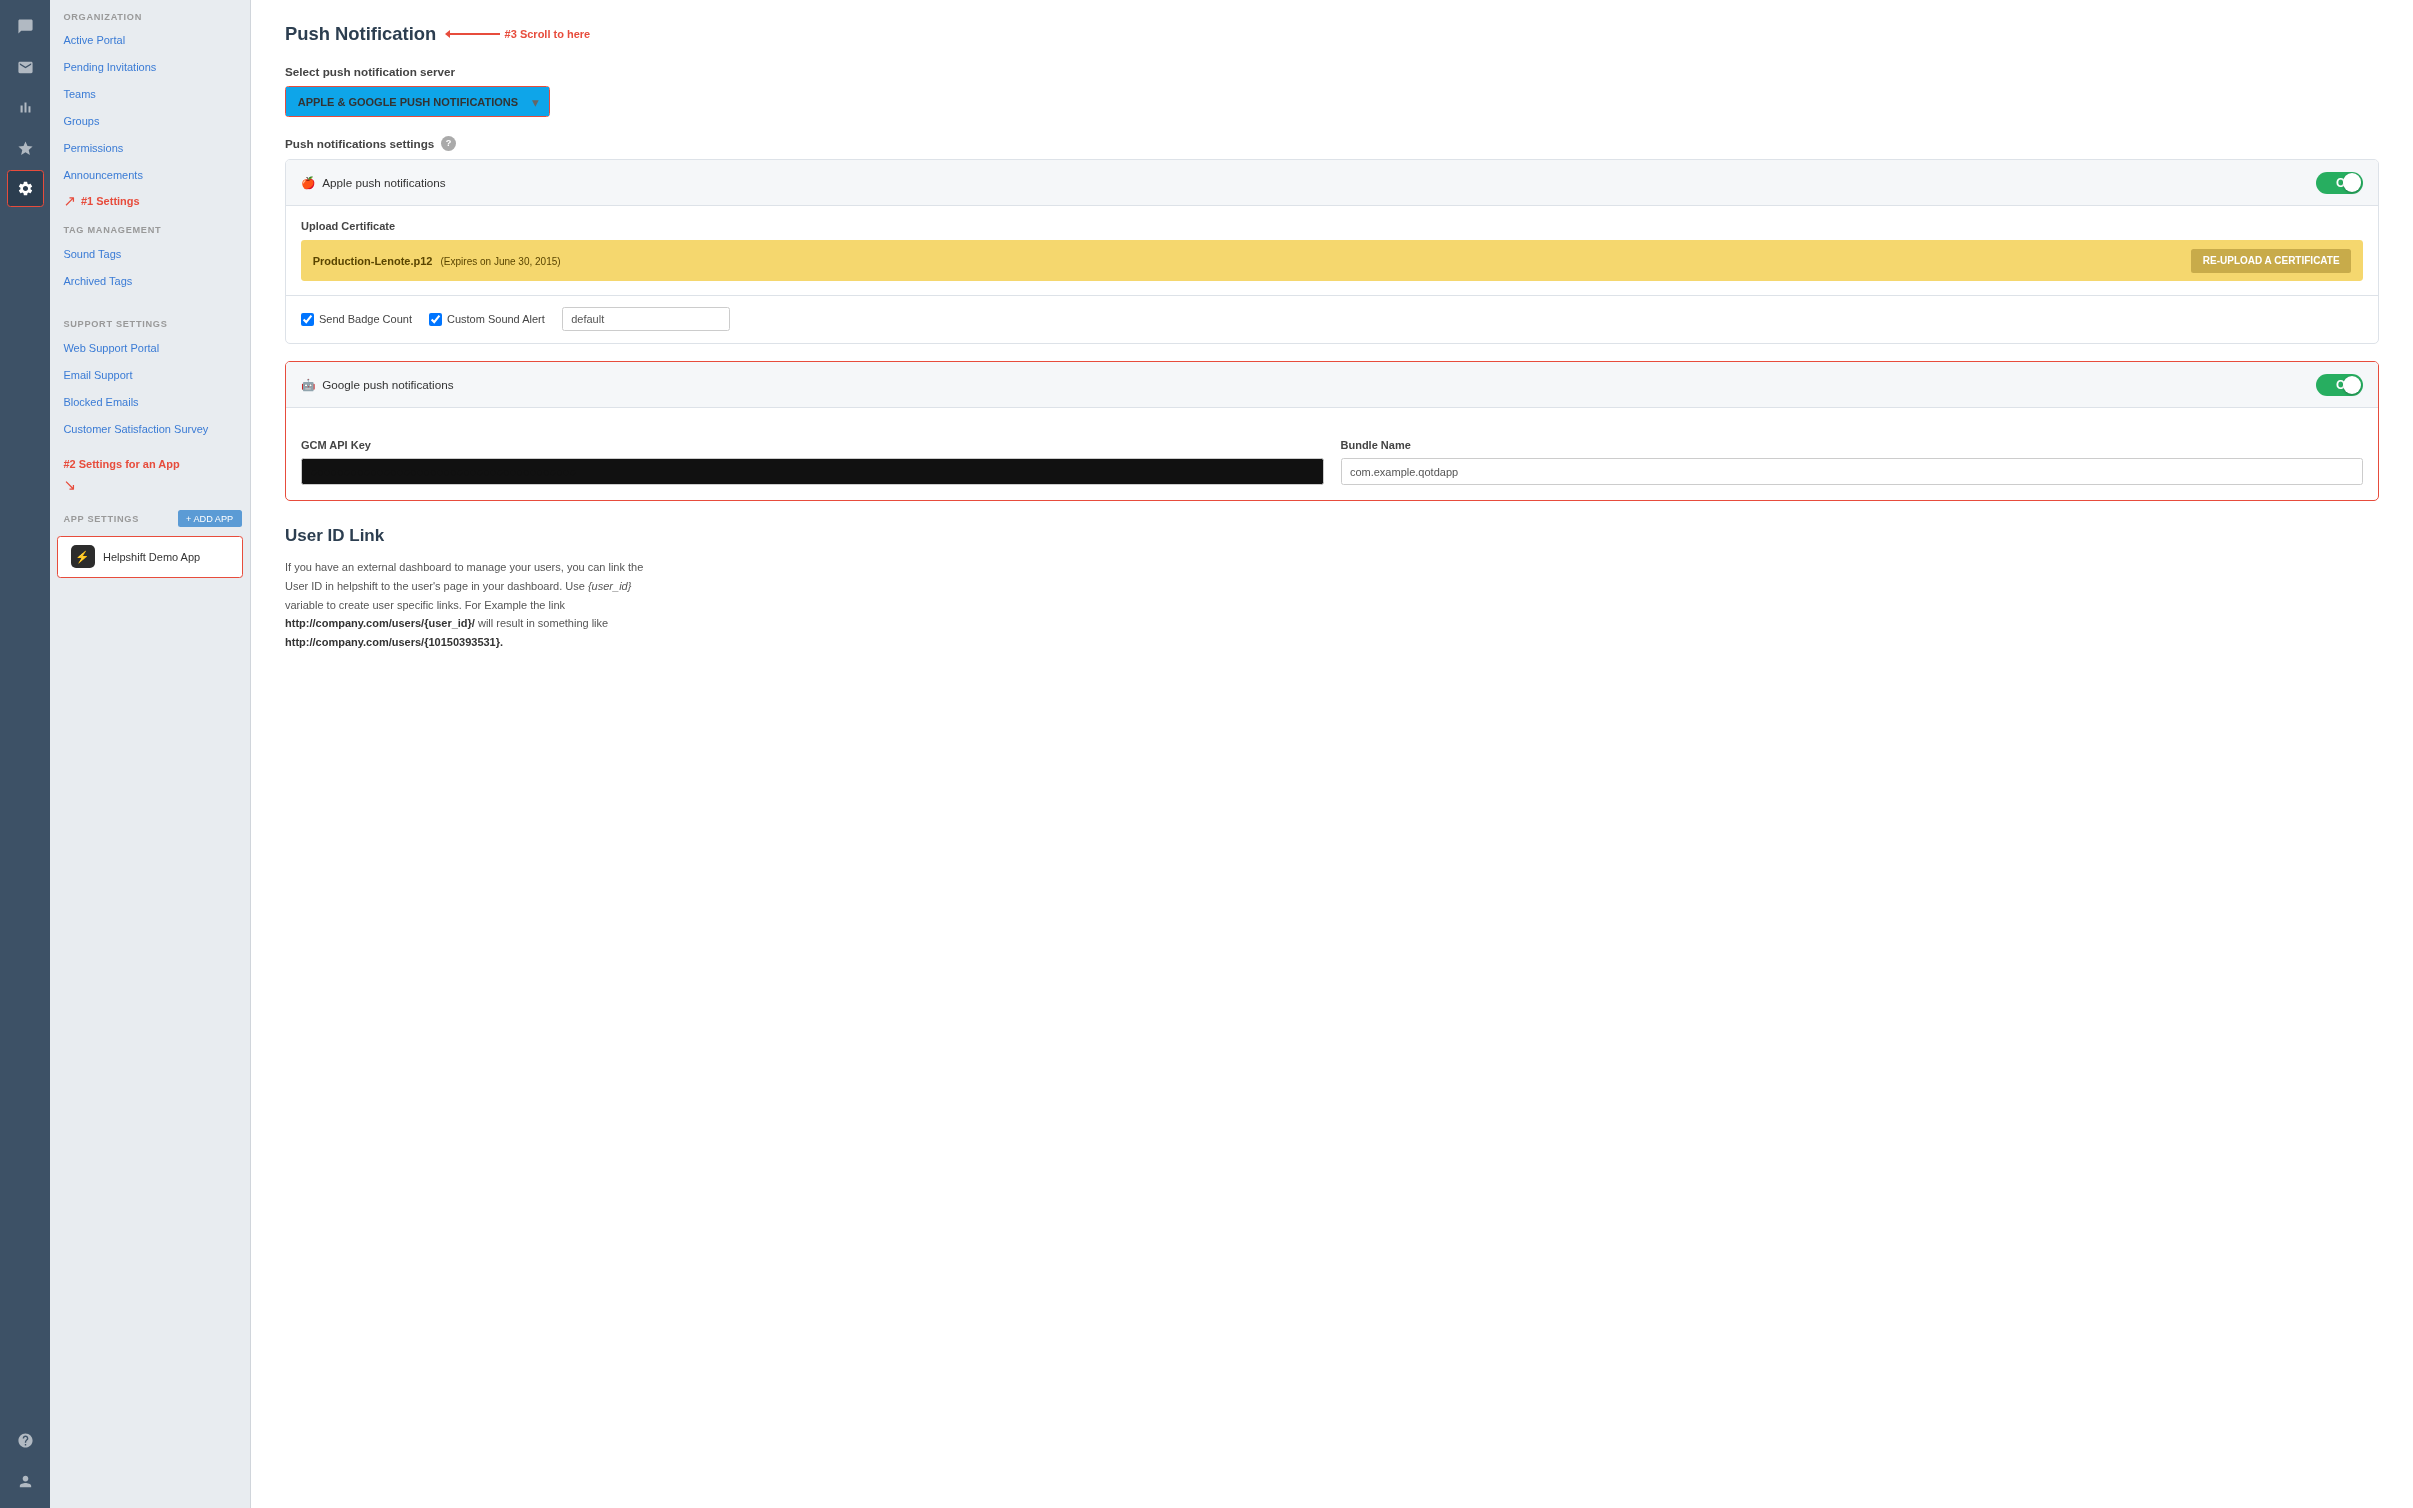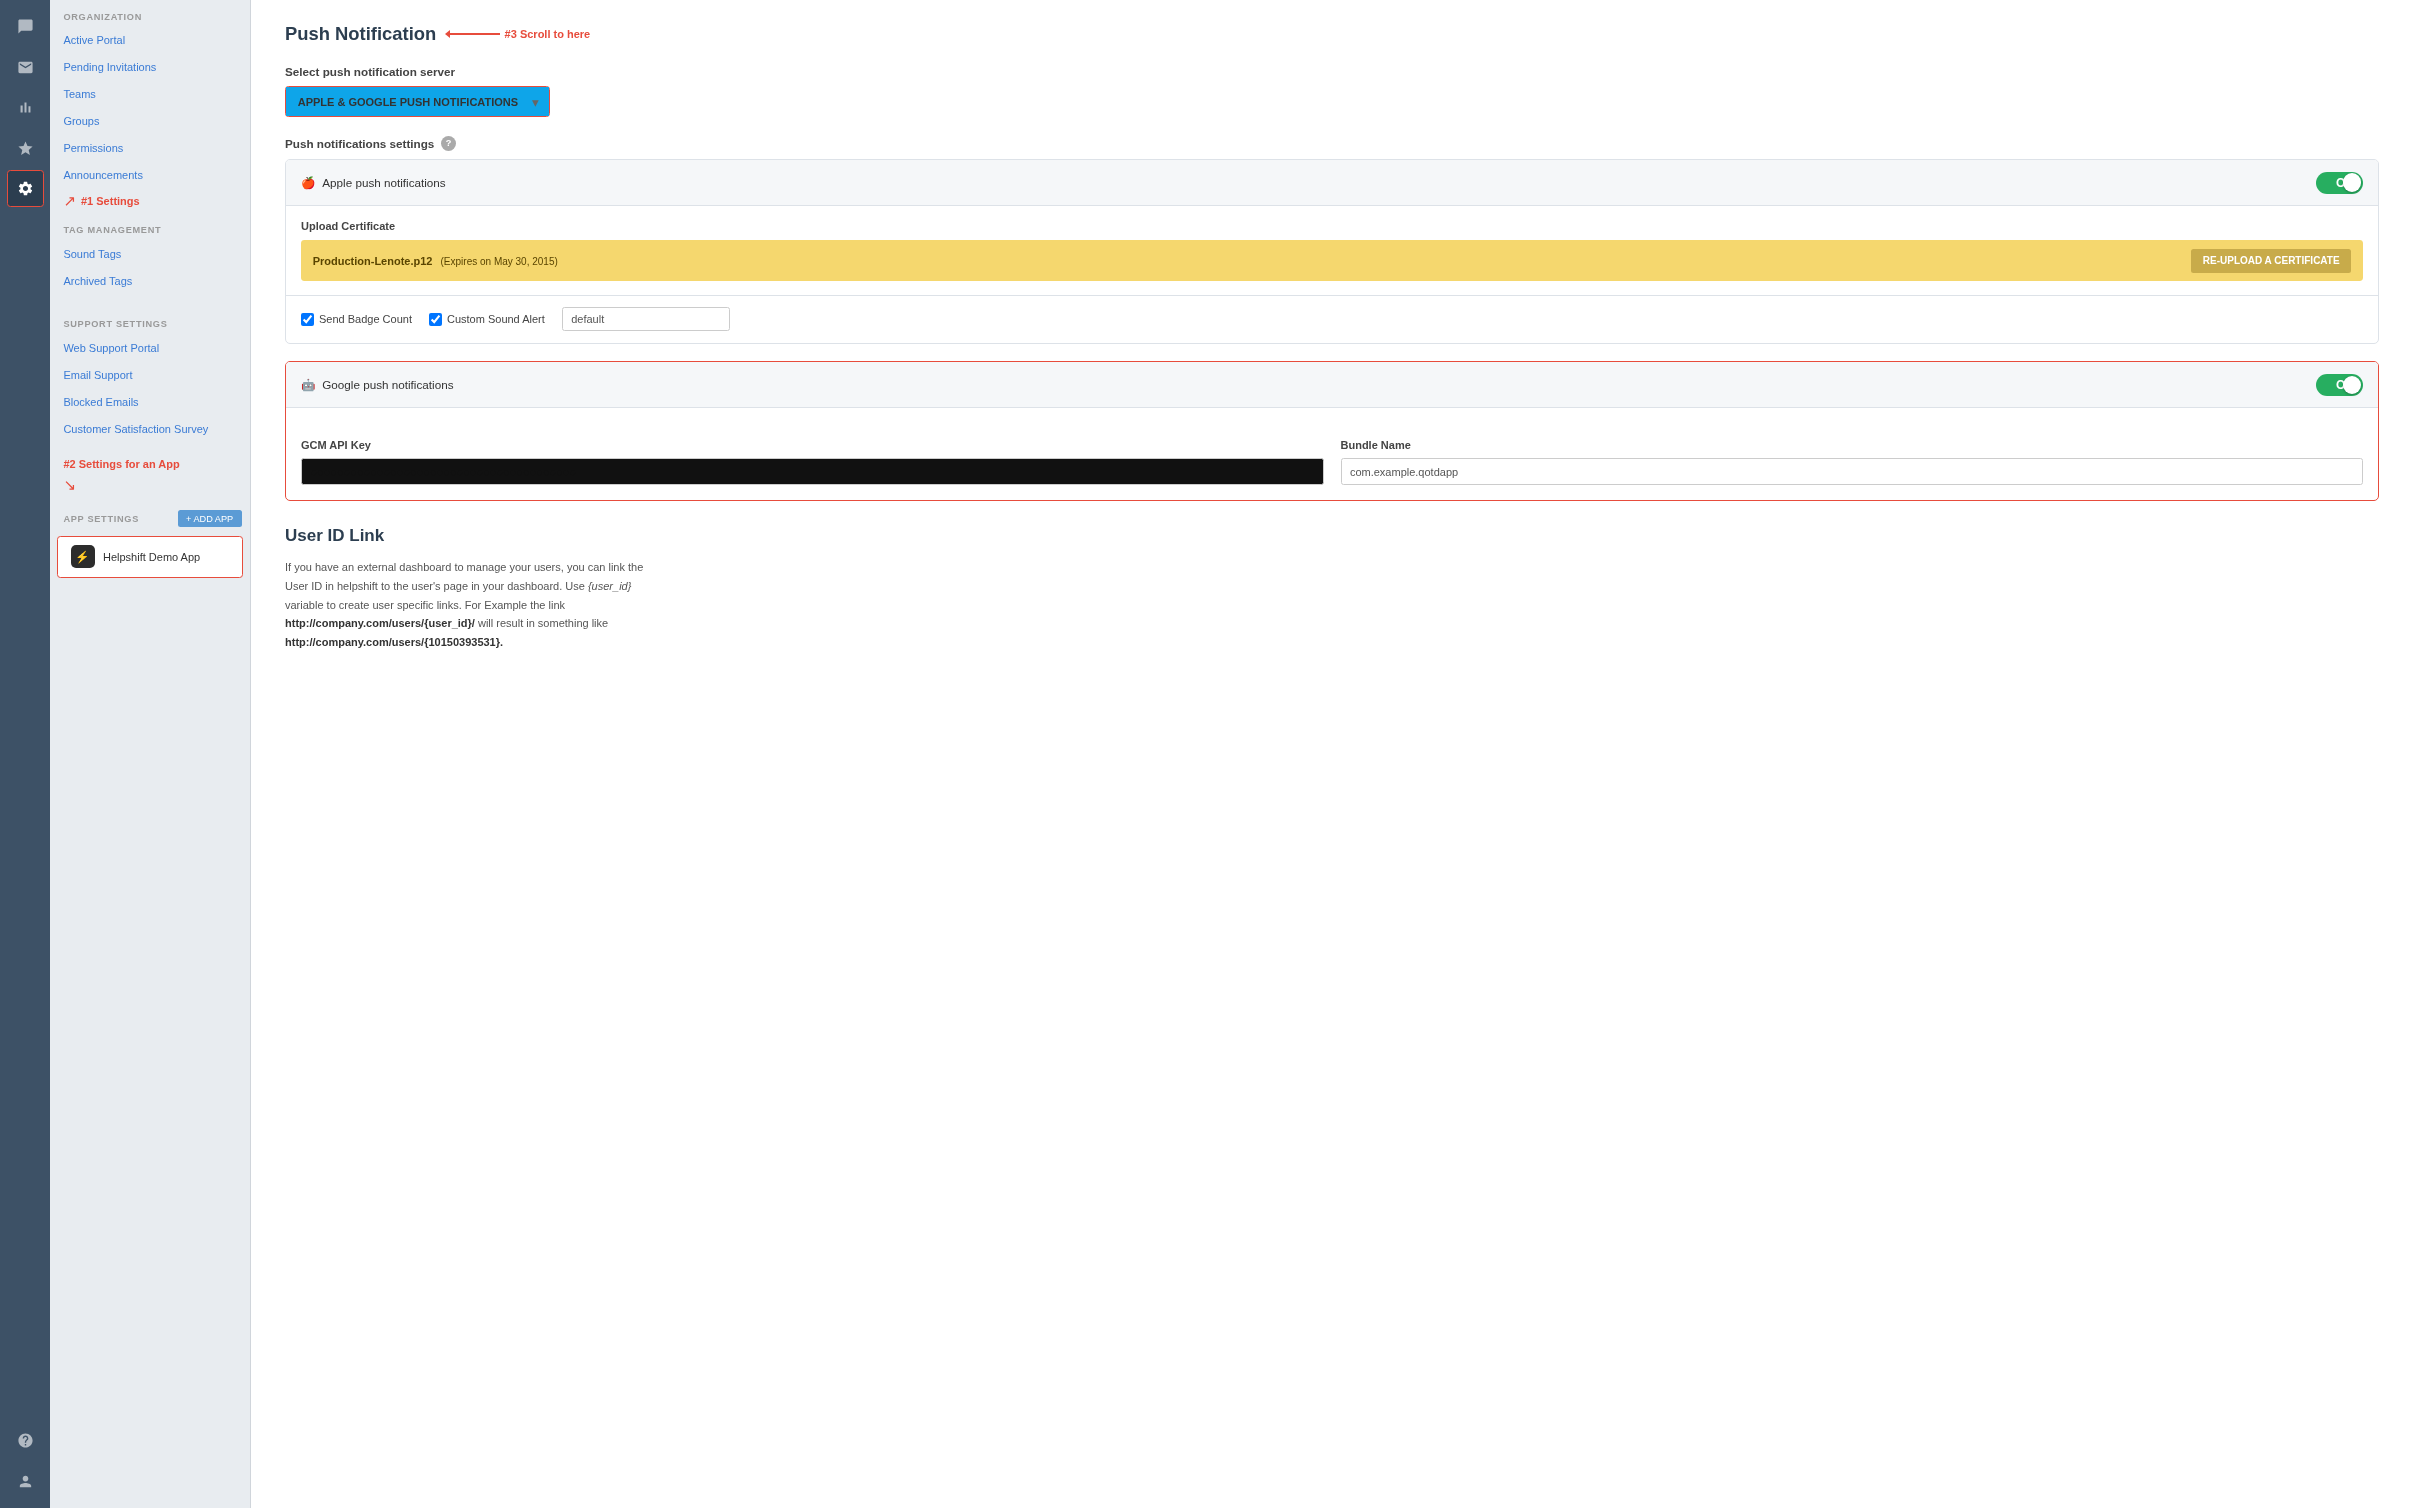--- a/index.html
+++ b/index.html
@@ -536,21 +536,21 @@
           <div class="toggle-knob"></div>
         </div>
       </div>
     </div>
 
     <div class="upload-cert-section">
       <div class="upload-cert-label">Upload Certificate</div>
       <div class="cert-file-row">
         <span class="cert-filename">
           <strong>Production-Lenote.p12</strong>
-          <span style="font-size:10px; margin-left:5px;">(Expires on May 30, 2015)</span>
+          <span style="font-size:10px; margin-left:5px;">(Expires on June 30, 2015)</span>
         </span>
         <button class="reupload-btn">RE-UPLOAD A CERTIFICATE</button>
       </div>
     </div>
 
     <div class="options-row">
       <label class="checkbox-label">
         <input type="checkbox" checked="" style="">
         <span>Send Badge Count</span>
       </label>

